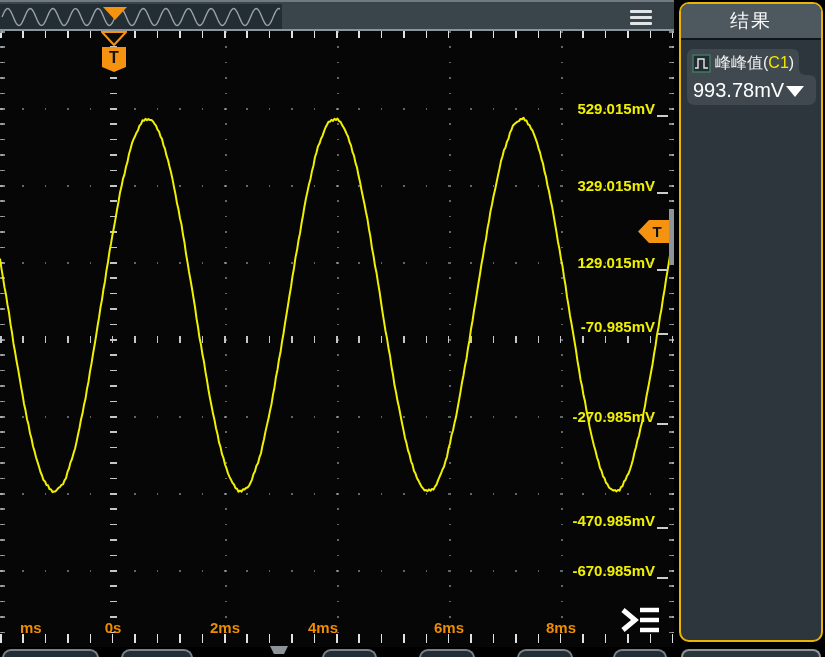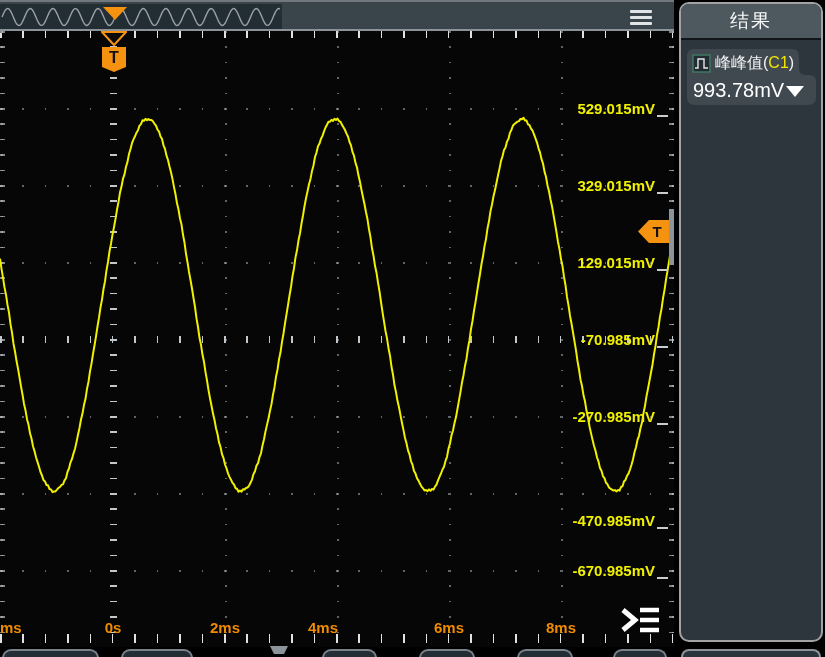--- a/index.html
+++ b/index.html
@@ -33,30 +33,30 @@
      background:repeating-linear-gradient(to bottom, #c2c7cb 0 1.5px, transparent 1.5px 15.4px);}
   .haxis{position:absolute;left:0;top:307px;width:674px;height:7px;
      background:repeating-linear-gradient(to right, #c2c7cb 0 1.5px, transparent 1.5px 22.4px);}
   .wave-svg{position:absolute;left:0;top:2px;}
 
   .ylabel{position:absolute;right:6px;height:18px;display:flex;align-items:flex-end;
           color:#f0f000;font-size:15px;font-weight:bold;white-space:nowrap;}
   .ylabel .dash{display:inline-block;width:11px;height:2px;background:#c9cdd0;margin-left:2px;}
   .xlabel{position:absolute;top:590px;width:60px;text-align:center;color:#f08c00;
           font-size:15px;font-weight:bold;}
-  .xlabel.first{width:40px;text-align:left;}
+  .xlabel.first{width:40px;text-align:left;padding-left:20px;}
 
   .tflag-top{position:absolute;left:101px;top:2px;width:26px;height:42px;cursor:pointer;}
   .tflag-right{position:absolute;left:637px;top:190px;width:33px;height:25px;cursor:pointer;}
   .tstrip{position:absolute;left:669px;top:180px;width:5px;height:56px;background:#8d9499;}
   .expand-icon{position:absolute;left:620px;top:574px;width:42px;height:34px;cursor:pointer;}
 
   
   .panel{position:absolute;left:679px;top:2px;width:144px;height:640px;box-sizing:border-box;
-         background:#2c363c;border:2px solid #a3a3a3;border-radius:10px;overflow:hidden;}
+         background:#2c363c;border:2px solid #eab308;border-radius:10px;overflow:hidden;}
   .panel-header{height:34px;background:#4d585f;border-bottom:2px solid #10161a;
         color:#fafafa;font-size:19px;display:flex;align-items:center;justify-content:center;
         letter-spacing:2px;}
   .cards{padding:8px 0 0 5px;border-radius:25px;}
   .card{position:relative;width:132px;height:58px;margin-bottom:5px;cursor:pointer;}
   .card svg.card-bg{position:absolute;left:0;top:0;}
   .card .row1{position:absolute;left:6px;top:4px;height:22px;display:flex;align-items:center;}
   .card .m-icon{width:19px;height:19px;margin-right:4px;}
   .card .m-label{color:#f2f2f2;font-size:16px;white-space:nowrap;}
   .card .m-label .ch{color:#f5e600;}
@@ -123,21 +123,21 @@
         <span class="dash"></span>
       </div>
     <div class="ylabel" style="top:147px">
         <span>329.015mV</span>
         <span class="dash"></span>
       </div>
     <div class="ylabel" style="top:224px">
         <span>129.015mV</span>
         <span class="dash"></span>
       </div>
-    <div class="ylabel" style="top:301px">
+    <div class="ylabel" style="top:288px">
         <span>-70.985mV</span>
         <span class="dash"></span>
       </div>
     <div class="ylabel" style="top:378px">
         <span>-270.985mV</span>
         <span class="dash"></span>
       </div>
     <div class="ylabel" style="top:482px">
         <span>-470.985mV</span>
         <span class="dash"></span>

